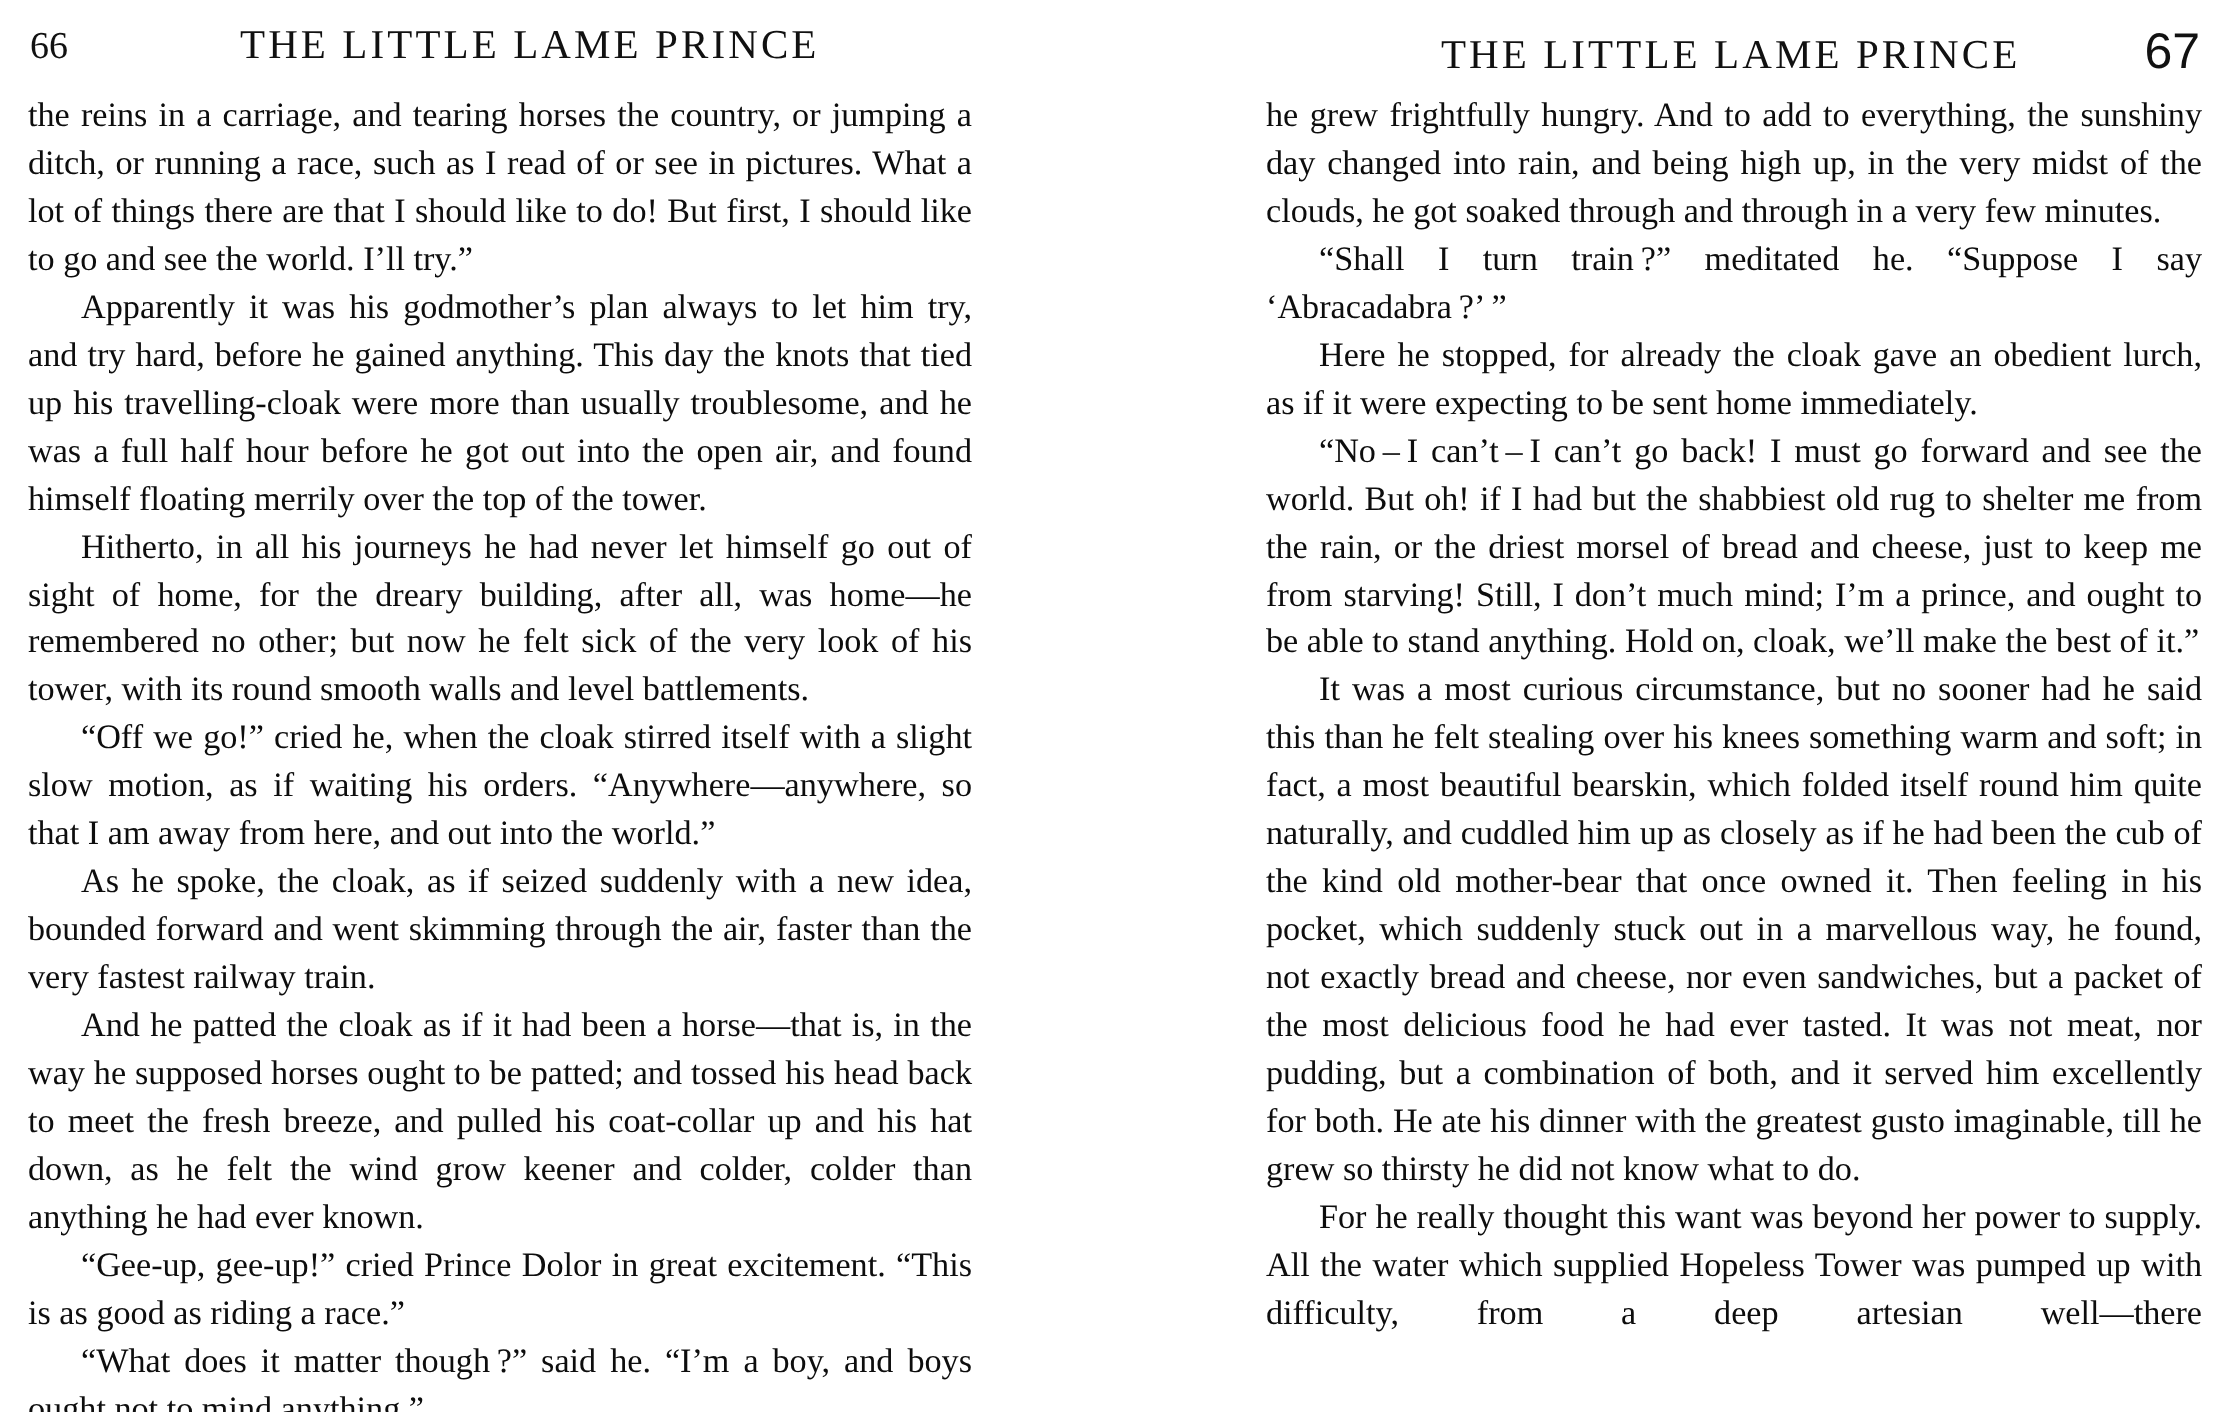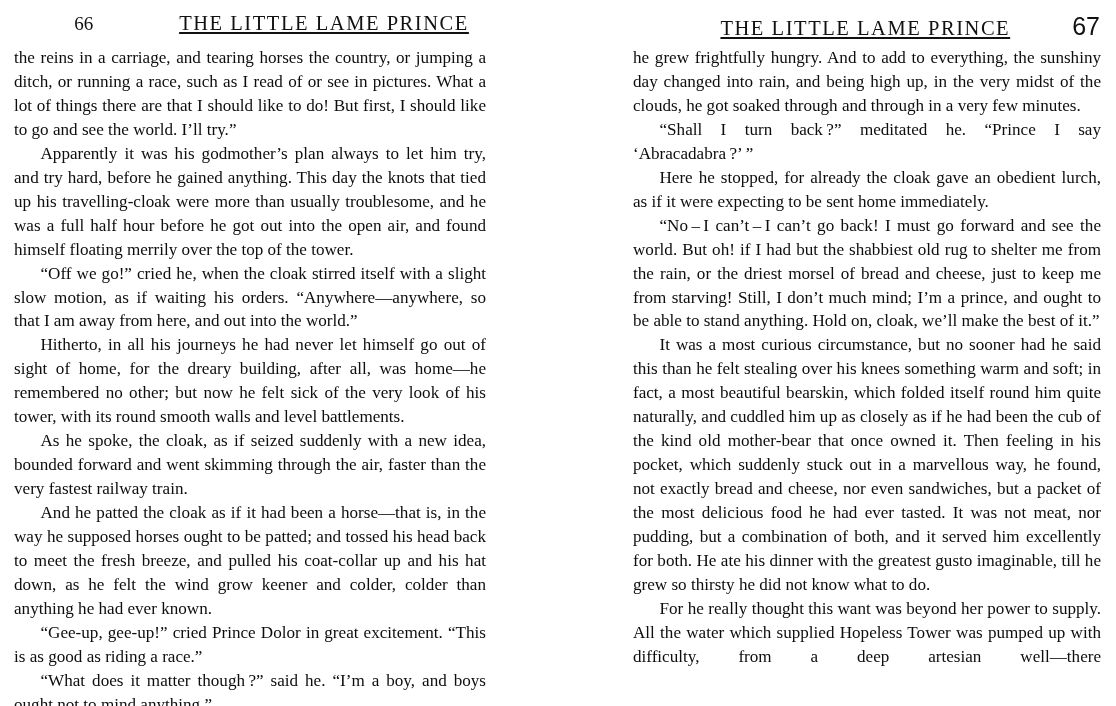--- a/index.html
+++ b/index.html
@@ -38,35 +38,33 @@
     width: 100%;
     display: flex;
     align-items: baseline;
   }
   .head-title {
     font-size: 20.5px;
     letter-spacing: 1.55px;
     white-space: nowrap;
     font-weight: normal;
     color: #111;
-    text-decoration: underline;
   }
   .head-folio {
     font-size: 19px;
     color: #111;
     white-space: nowrap;
   }
 
   
   .page-left .head {
     left: 0;
     padding-left: 15px;
     padding-right: 30px;
     box-sizing: border-box;
-    justify-content: center;
   }
   .page-left .head-title {
     margin-left: 86px;
   }
 
   
   .page-right .head {
     left: 0;
     padding-left: 18px;
     padding-right: 16px;
@@ -121,37 +119,37 @@
 <div class="spread">
 
   <div class="page page-left">
     <div class="head">
       <span class="head-folio">66</span>
       <span class="head-title">THE LITTLE LAME PRINCE</span>
     </div>
     <div class="column">
         <p class="cont">the reins in a carriage, and tearing horses the country, or jumping a ditch, or running a race, such as I read of or see in pictures.  What a lot of things there are that I should like to do!  But first, I should like to go and see the world.  I’ll try.”</p>
         <p>Apparently it was his godmother’s plan always to let him try, and try hard, before he gained anything.  This day the knots that tied up his travelling-cloak were more than usually troublesome, and he was a full half hour before he got out into the open air, and found himself floating merrily over the top of the tower.</p>
+        <p>Hitherto, in all his journeys he had never let himself go out of sight of home, for the dreary building, after all, was home—he remembered no other; but now he felt sick of the very look of his tower, with its round smooth walls and level battlements.</p>
         <p>“Off we go!” cried he, when the cloak stirred itself with a slight slow motion, as if waiting his orders.  “Anywhere—anywhere, so that I am away from here, and out into the world.”</p>
-        <p>Hitherto, in all his journeys he had never let himself go out of sight of home, for the dreary building, after all, was home—he remembered no other; but now he felt sick of the very look of his tower, with its round smooth walls and level battlements.</p>
         <p>As he spoke, the cloak, as if seized suddenly with a new idea, bounded forward and went skimming through the air, faster than the very fastest railway train.</p>
         <p>And he patted the cloak as if it had been a horse—that is, in the way he supposed horses ought to be patted; and tossed his head back to meet the fresh breeze, and pulled his coat-collar up and his hat down, as he felt the wind grow keener and colder, colder than anything he had ever known.</p>
         <p>“Gee-up, gee-up!” cried Prince Dolor in great excitement. “This is as good as riding a race.”</p>
         <p>“What does it matter though ?” said he.  “I’m a boy, and boys ought not to mind anything.”</p>
       </div>
   </div>
 
   <div class="page page-right">
     <div class="head">
       <span class="head-title">THE LITTLE LAME PRINCE</span>
       <span class="head-folio oldstyle">67</span>
     </div>
     <div class="column">
         <p class="cont">he grew frightfully hungry.  And to add to everything, the sunshiny day changed into rain, and being high up, in the very midst of the clouds, he got soaked through and through in a very few minutes.</p>
-        <p>“Shall I turn back ?” meditated he.  “Prince I say ‘Abracadabra ?’ ”</p>
+        <p>“Shall I turn train ?” meditated he.  “Suppose I say ‘Abracadabra ?’ ”</p>
         <p>Here he stopped, for already the cloak gave an obedient lurch, as if it were expecting to be sent home immediately.</p>
         <p>“No – I can’t – I can’t go back!  I must go forward and see the world.  But oh! if I had but the shabbiest old rug to shelter me from the rain, or the driest morsel of bread and cheese, just to keep me from starving!  Still, I don’t much mind; I’m a prince, and ought to be able to stand anything.  Hold on, cloak, we’ll make the best of it.”</p>
         <p>It was a most curious circumstance, but no sooner had he said this than he felt stealing over his knees something warm and soft; in fact, a most beautiful bearskin, which folded itself round him quite naturally, and cuddled him up as closely as if he had been the cub of the kind old mother-bear that once owned it. Then feeling in his pocket, which suddenly stuck out in a marvellous way, he found, not exactly bread and cheese, nor even sandwiches, but a packet of the most delicious food he had ever tasted.  It was not meat, nor pudding, but a combination of both, and it served him excellently for both.  He ate his dinner with the greatest gusto imaginable, till he grew so thirsty he did not know what to do.</p>
         <p class="runover">For he really thought this want was beyond her power to supply.  All the water which supplied Hopeless Tower was pumped up with difficulty, from a deep artesian well—there</p>
       </div>
   </div>
 
 </div>
 
 </body></html>

